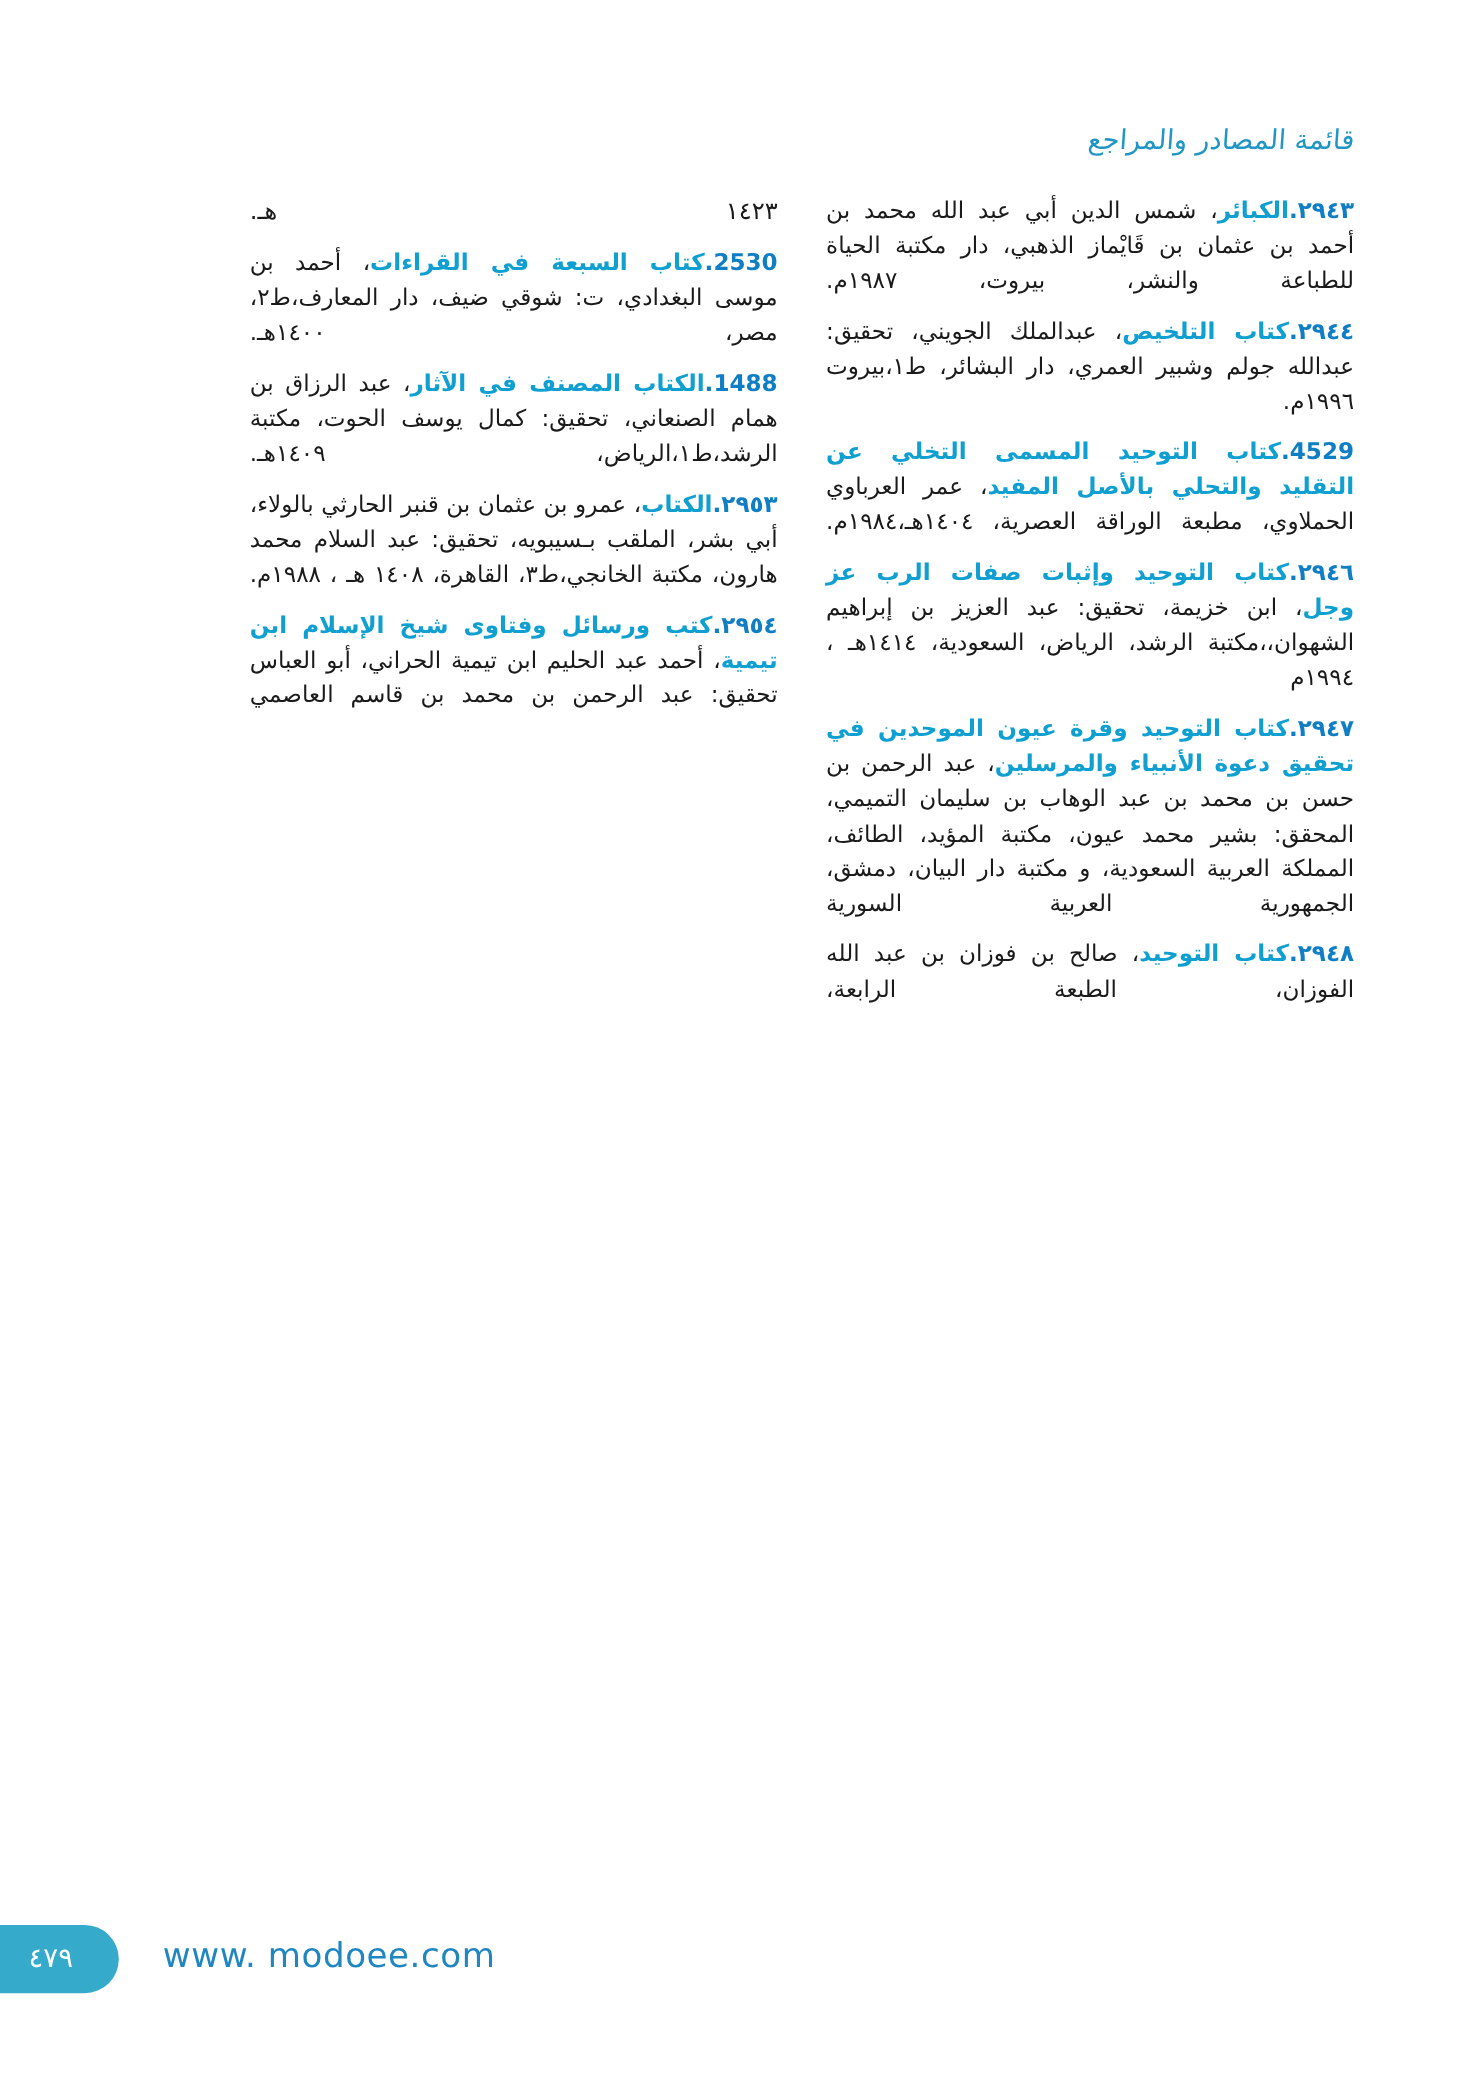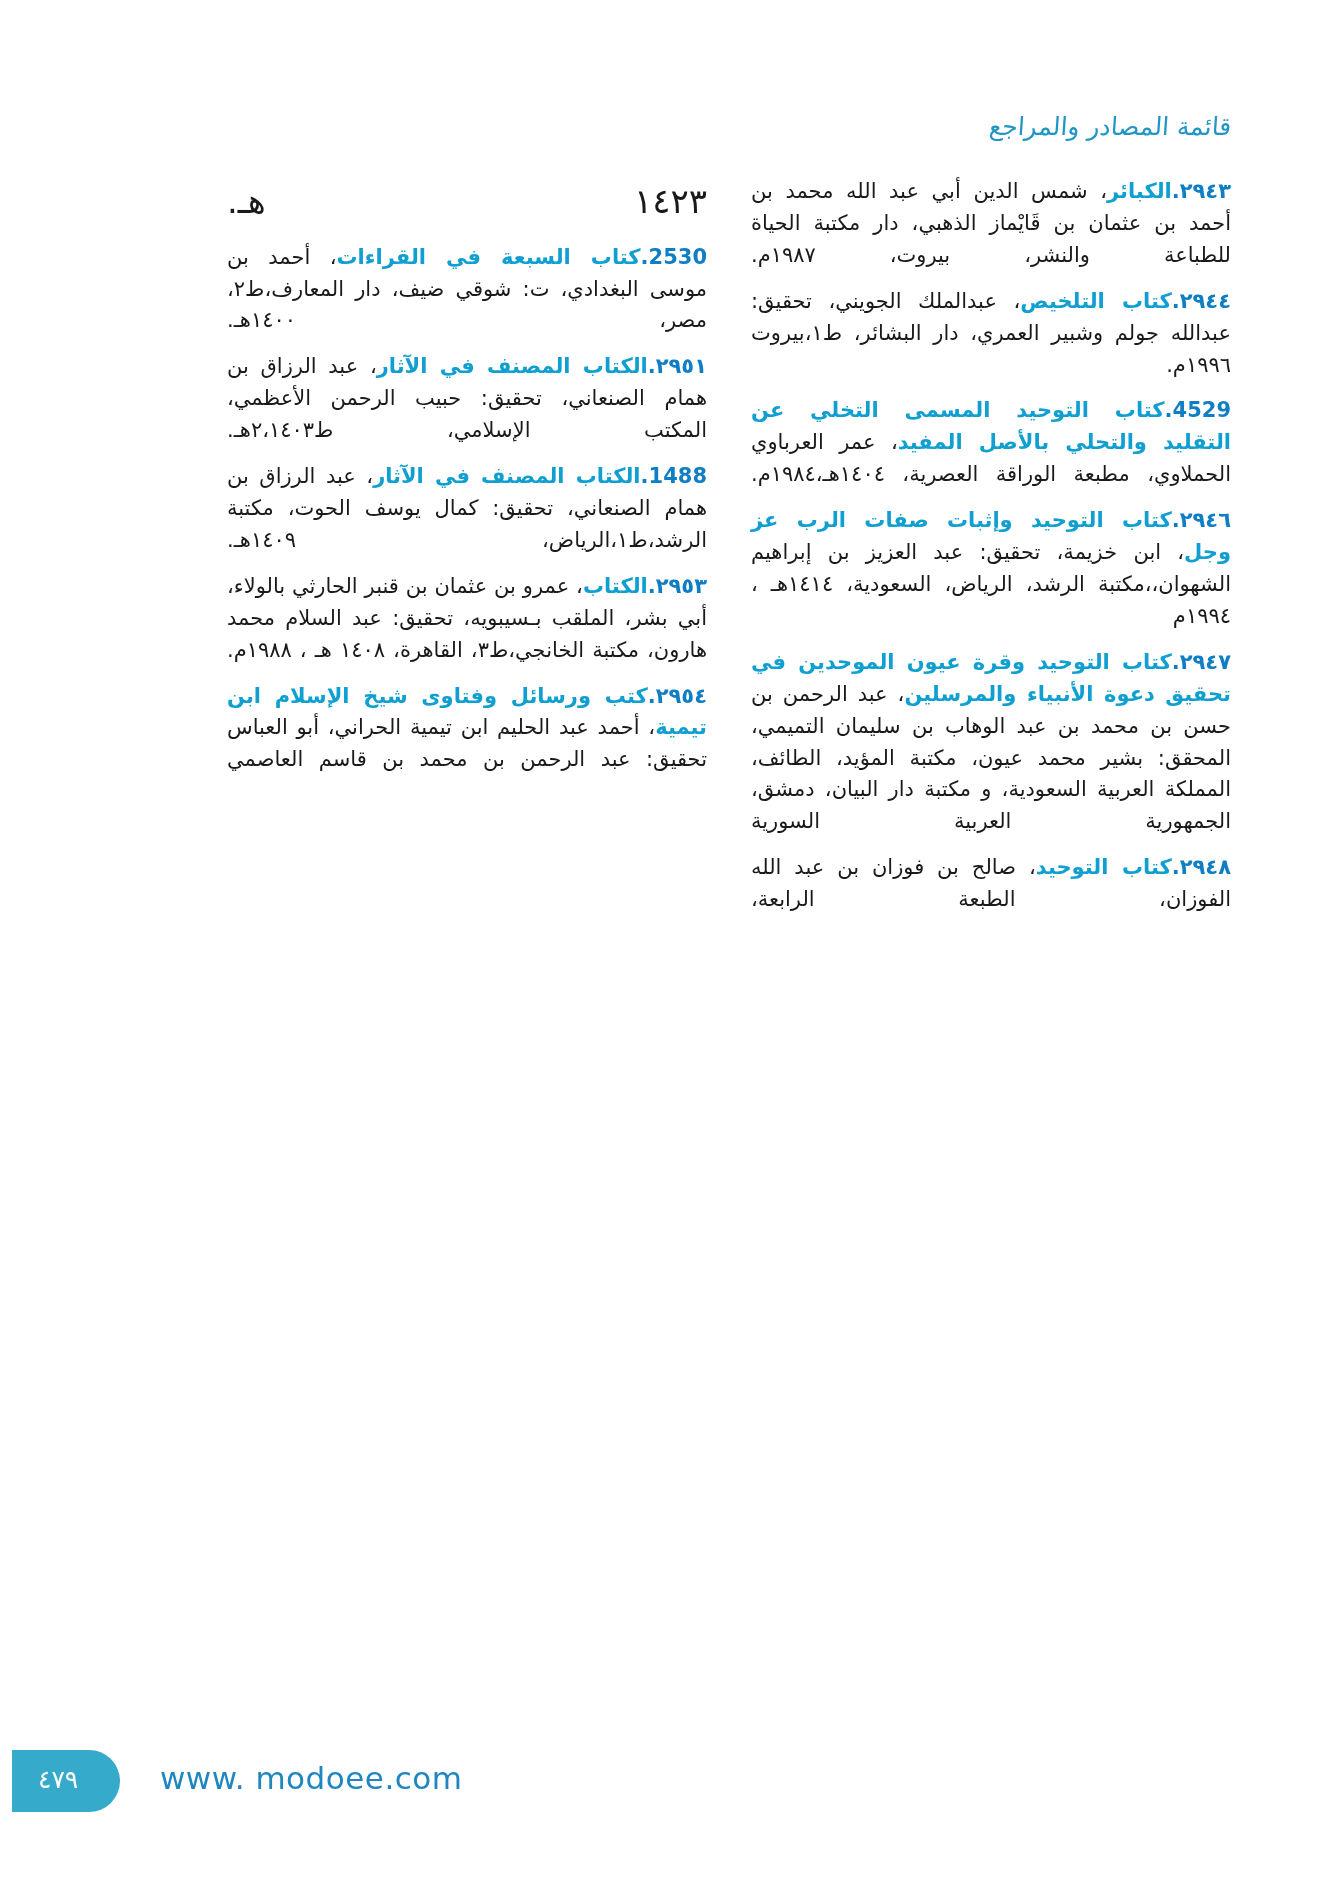--- a/index.html
+++ b/index.html
@@ -80,33 +80,33 @@
     font-family: "DejaVu Sans", sans-serif;
   }
   .entry .title {
     color: #0f9fd0;
     font-weight: bold;
   }
   .entry .rest {
     color: #1a1a1a;
   }
   .cont-line {
-    font-size: 34px;
+    font-size: 22px;
     line-height: 1.52;
     text-align: justify;
     text-align-last: justify;
     margin-bottom: 14px;
   }
 
   
   .footer {
     position: absolute;
     bottom: 78px;
     right: 0;
-    left: 12px;
+    left: 0;
     height: 70px;
     padding-left: 12px;
   }
   .page-tab {
     position: absolute;
     left: 0;
     bottom: 0;
     width: 108px;
     height: 62px;
     background: #35aacb;
@@ -174,23 +174,20 @@
 
     <div class="col">
 
       <div class="cont-line">١٤٢٣ هـ.</div>
 
       <div class="entry">
         <span class="num">2530.</span><span class="title">كتاب السبعة في القراءات</span><span class="rest">، أحمد بن موسى البغدادي، ت: شوقي ضيف، دار المعارف،ط٢، مصر، ١٤٠٠هـ.</span>
       </div>
 
 
-      <div class="entry">
-        <span class="num">٢٩٥١.</span><span class="title">الكتاب المصنف في الآثار</span><span class="rest">، عبد الرزاق بن همام الصنعاني، تحقيق: حبيب الرحمن الأعظمي، المكتب الإسلامي، ط٢،١٤٠٣هـ.</span>
-      </div>
 
       <div class="entry">
         <span class="num">1488.</span><span class="title">الكتاب المصنف في الآثار</span><span class="rest">، عبد الرزاق بن همام الصنعاني، تحقيق: كمال يوسف الحوت، مكتبة الرشد،ط١،الرياض، ١٤٠٩هـ.</span>
       </div>
 
       <div class="entry">
         <span class="num">٢٩٥٣.</span><span class="title">الكتاب</span><span class="rest">، عمرو بن عثمان بن قنبر الحارثي بالولاء، أبي بشر، الملقب بـسيبويه، تحقيق: عبد السلام محمد هارون، مكتبة الخانجي،ط٣، القاهرة، ١٤٠٨ هـ ، ١٩٨٨م.</span>
       </div>
 
       <div class="entry">

